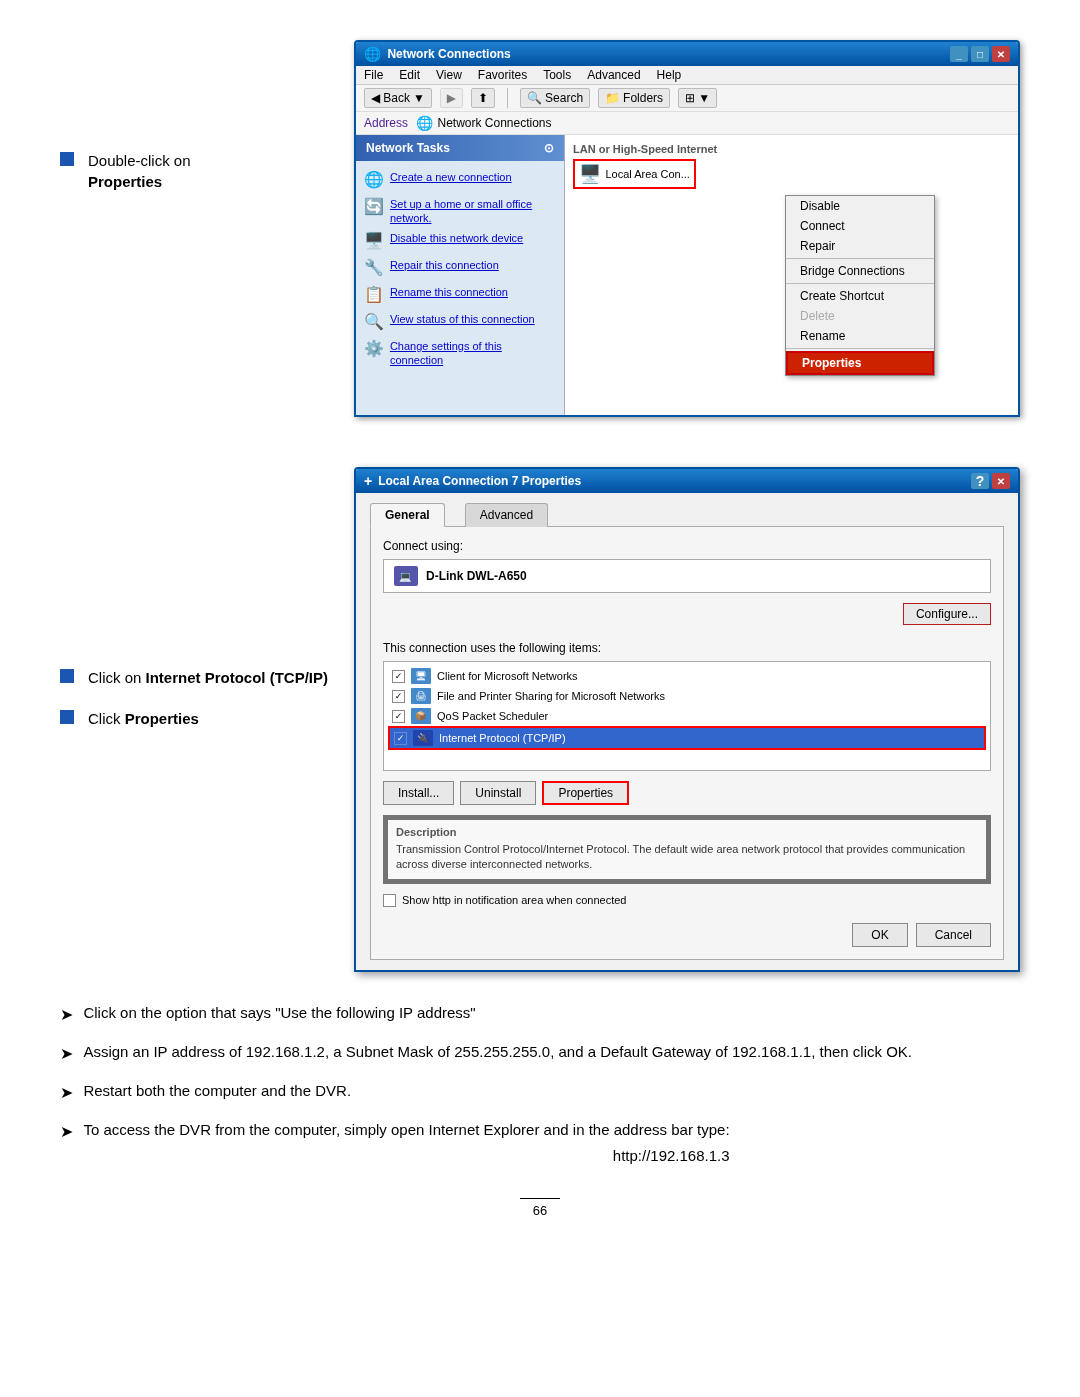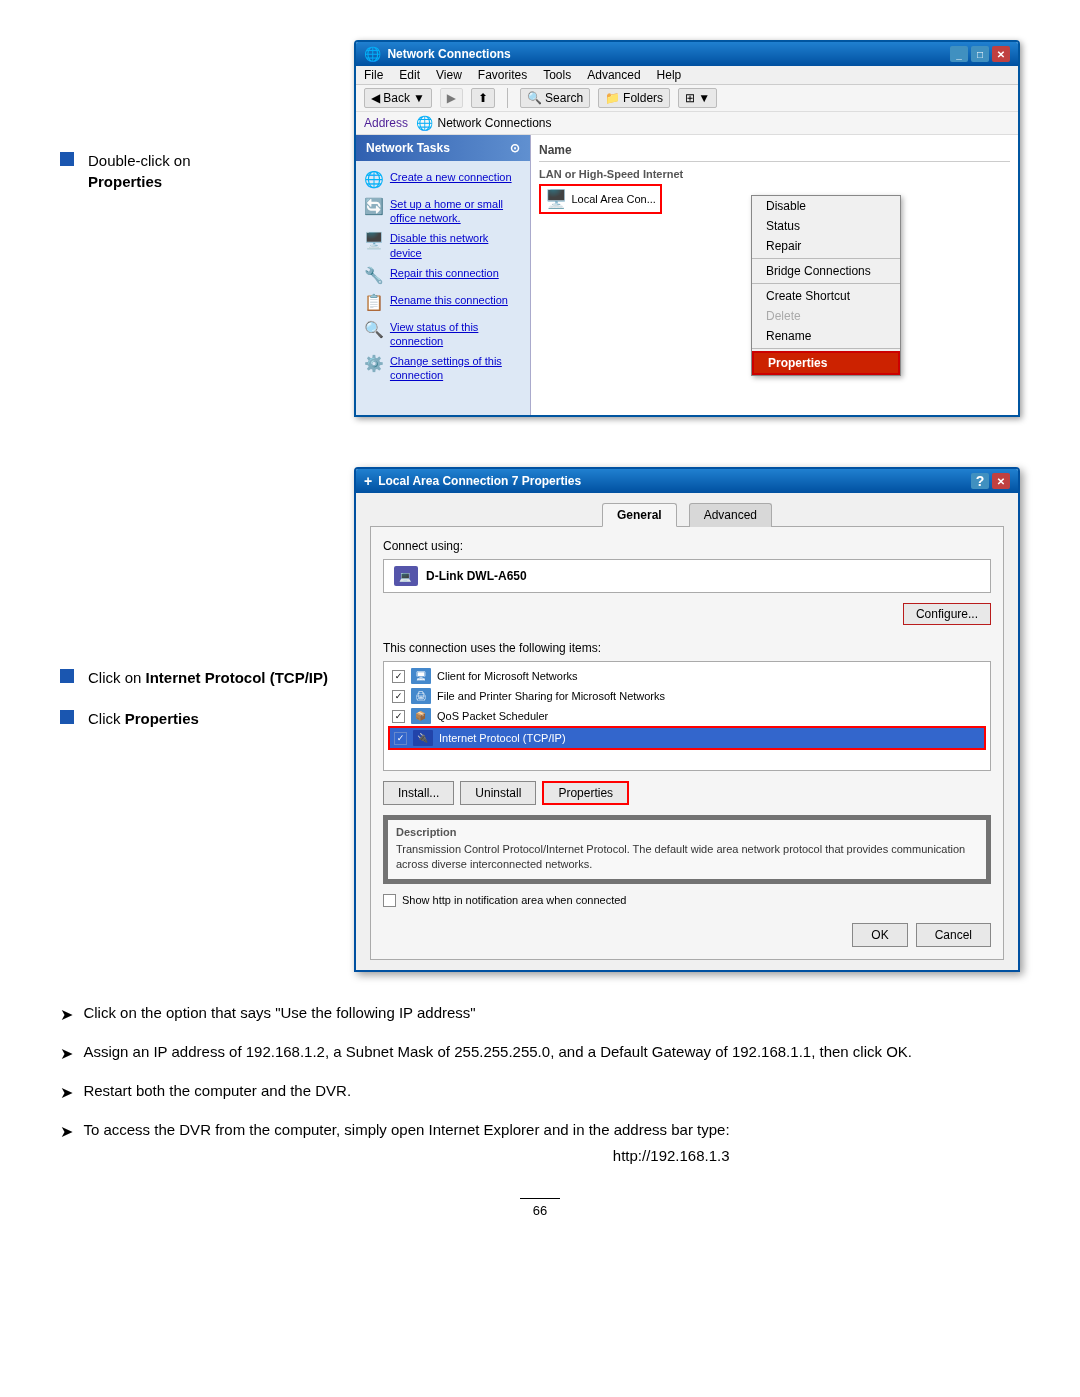--- a/index.html
+++ b/index.html
@@ -138,21 +138,21 @@
 
     
     .xp-content {
       display: flex;
       background: #fff;
       min-height: 280px;
     }
 
     
     .xp-left-panel {
-      width: 175px;
+      width: 209px;
       background: #dde8f5;
       border-right: 1px solid #aac;
       padding: 0;
     }
     .panel-header {
       background: linear-gradient(to right, #3060b0, #6090d0);
       color: white;
       font-size: 12px;
       font-weight: bold;
       padding: 6px 10px;
@@ -247,23 +247,22 @@
     .dialog-win-controls { margin-left: auto; display: flex; gap: 3px; }
 
     .dialog-body {
       background: #f0f0f0;
       padding: 10px 14px;
     }
 
     
     .tabs-row {
       display: flex;
-      gap: 12px;
+      gap: 20px;
       margin-bottom: -1px;
-      justify-content: center;
     }
     .tab {
       padding: 4px 14px;
       background: #d8d8d8;
       border: 1px solid #aaa;
       border-bottom: none;
       font-size: 12px;
       cursor: pointer;
       border-radius: 3px 3px 0 0;
     }
@@ -542,33 +541,30 @@
               <span class="panel-item-text">View status of this connection</span>
             </div>
             <div class="panel-item">
               <span style="font-size:16px;">⚙️</span>
               <span class="panel-item-text">Change settings of this connection</span>
             </div>
           </div>
         </div>
 
         <div class="xp-right-panel">
-          <div class="right-panel-header">
-            <span>Name</span>
-          </div>
           <div class="connection-group-label">LAN or High-Speed Internet</div>
           <div style="display:inline-flex; align-items:center; gap:4px; border:2px solid red; padding:2px 4px; cursor:pointer;">
             <span style="font-size:18px; color:#4488cc;">🖥️</span>
             <span style="font-size:11px;">Local Area Con...</span>
           </div>
 
           
           <div class="context-menu">
             <div class="ctx-item">Disable</div>
-            <div class="ctx-item">Status</div>
+            <div class="ctx-item">Connect</div>
             <div class="ctx-item">Repair</div>
             <div class="ctx-separator"></div>
             <div class="ctx-item">Bridge Connections</div>
             <div class="ctx-separator"></div>
             <div class="ctx-item">Create Shortcut</div>
             <div class="ctx-item disabled">Delete</div>
             <div class="ctx-item">Rename</div>
             <div class="ctx-separator"></div>
             <div class="ctx-item highlighted">Properties</div>
           </div>

